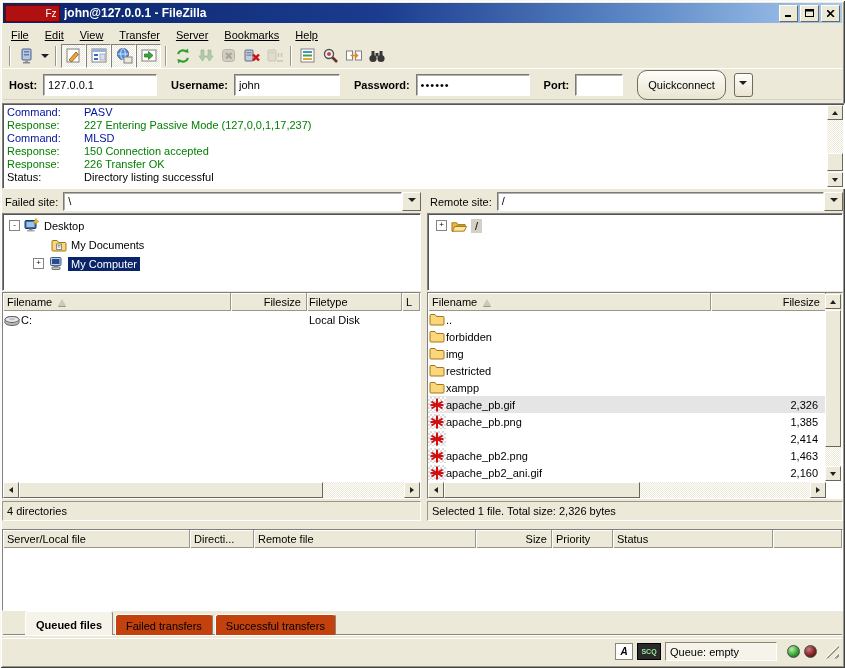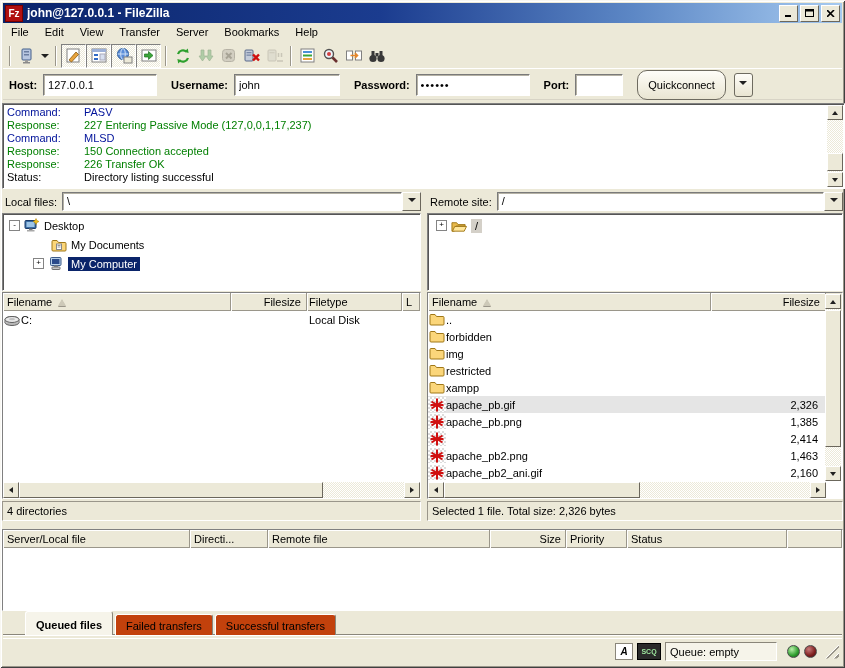--- a/index.html
+++ b/index.html
@@ -5,27 +5,27 @@
   html,body{margin:0;padding:0;background:#9a9a9a;}
   .win{position:relative;width:845px;height:668px;background:#ECE9D8;
        font-family:"Liberation Sans",sans-serif;font-size:11px;color:#000;
        box-shadow:inset 1px 1px 0 #f8f7f2, inset -1px -1px 0 #404040, inset 2px 2px 0 #fff, inset -2px -2px 0 #9a968a;
        overflow:hidden;}
   .abs{position:absolute;}
   
   .titlebar{left:3px;top:3px;width:839px;height:20px;
     background:linear-gradient(90deg,#0A246A 0%,#1b3c8f 45%,#5c87c5 75%,#A6CAF0 100%);
     display:flex;align-items:center;padding:0 2px;box-sizing:border-box;}
-  .fzlogo{width:16px;height:15px;background:#B01010;color:#fff;font-weight:bold;font-size:10px;
-    display:flex;align-items:center;justify-content:center;margin-right:4px;border:1px solid #700;}
+  .fzlogo{width:16px;height:15px;background:#B01010;color:#fff;font-weight:normal;font-size:10px;
+    display:flex;align-items:center;justify-content:center;margin-right:4px;border:1px solid #700;padding-left:37px;}
   .wtitle{color:#fff;font-weight:bold;font-size:12px;flex:1;white-space:nowrap;overflow:hidden;}
   .wbtn{width:17px;height:15px;background:#ECE9D8;border:1px solid;border-color:#fff #6b675c #6b675c #fff;
     display:flex;align-items:center;justify-content:center;margin-left:2px;}
   
-  .menubar{left:3px;top:24px;width:839px;height:19px;display:flex;align-items:flex-start;}
+  .menubar{left:3px;top:24px;width:839px;height:19px;display:flex;align-items:flex-end;text-decoration:underline;}
   .menuitem{padding:2px 8px;cursor:default;}
   
   .toolbar{left:3px;top:43px;width:839px;height:26px;display:flex;align-items:center;padding-left:2px;box-sizing:border-box;border-bottom:1px solid #fff;}
   .tsep{width:0;height:20px;border-left:1px solid #9a968a;border-right:1px solid #fff;margin:0 4px;}
   .tb{width:23px;height:22px;display:flex;align-items:center;justify-content:center;}
   .tb.toggled{border:1px solid;border-color:#808080 #fff #fff #808080;
     background:repeating-conic-gradient(#ffffff 0% 25%,#ece9d8 0% 50%);background-size:2px 2px;}
   .tb.caret{width:13px;}
   .tri-dn{width:0;height:0;border:4px solid transparent;border-top:4px solid #202020;margin-top:4px;}
   
@@ -318,21 +318,21 @@
           <span class="a-up"></span>
         </span>
       <span class="sthumb" style="top:48px;height:18px;left:0;width:16px"></span>
       <span class="sbtn" style="bottom:0">
           <span class="a-dn"></span>
         </span>
     </div>
   </div>
 
   <div class="abs siterow" style="left:2px;top:191px;width:419px">
-    <span class="sitelabel">Local files:</span>
+    <span class="sitelabel">Failed site:</span>
     <span class="combo">
       <span class="combofield">\</span>
       <span class="combodrop">
           <span class="tri-dn" style="margin-top:0"></span>
         </span>
     </span>
   </div>
 
   <div class="abs siterow" style="left:427px;top:191px;width:416px">
     <span class="sitelabel">Remote site:</span>
@@ -553,21 +553,21 @@
         </span>
     </div>
   </div>
   <div class="abs panestatus" style="left:427px;top:501px;width:416px;height:20px">
       <span>Selected 1 file. Total size: 2,326 bytes</span>
     </div>
 
   <div class="abs sunken" style="left:2px;top:529px;width:841px;height:82px;display:flex;flex-direction:column;box-sizing:border-box">
     <div class="hrow">
       <span class="hcell qcol" style="width:187px">Server/Local file</span>
-      <span class="hcell qcol" style="width:78px">Directi...</span>
+      <span class="hcell qcol" style="width:64px">Directi...</span>
       <span class="hcell qcol" style="width:222px">Remote file</span>
       <span class="hcell qcol hright" style="width:76px">Size</span>
       <span class="hcell qcol" style="width:61px">Priority</span>
       <span class="hcell qcol" style="width:160px">Status</span>
       <span class="hcell qcol" style="flex:1"></span>
     </div>
     <div class="listbody"></div>
   </div>
 
   <div class="tabline"></div>

